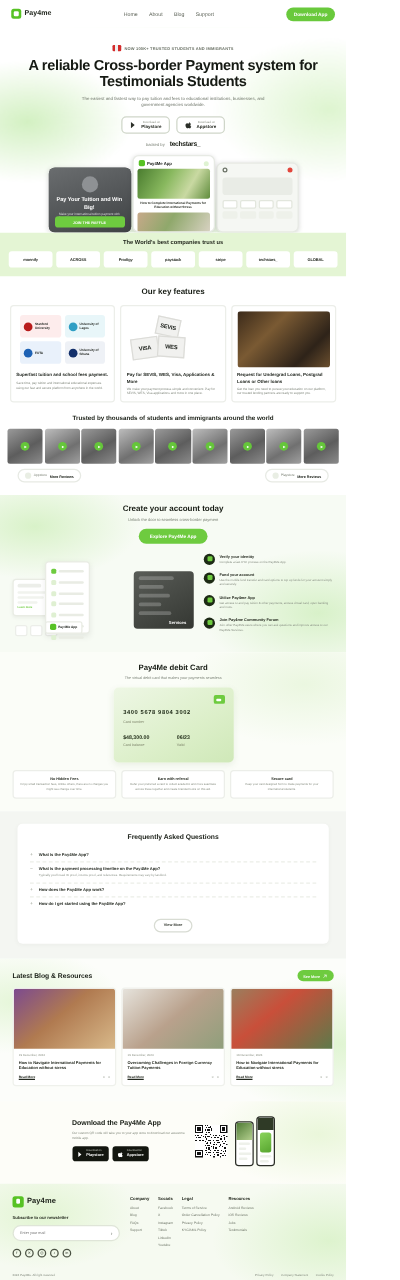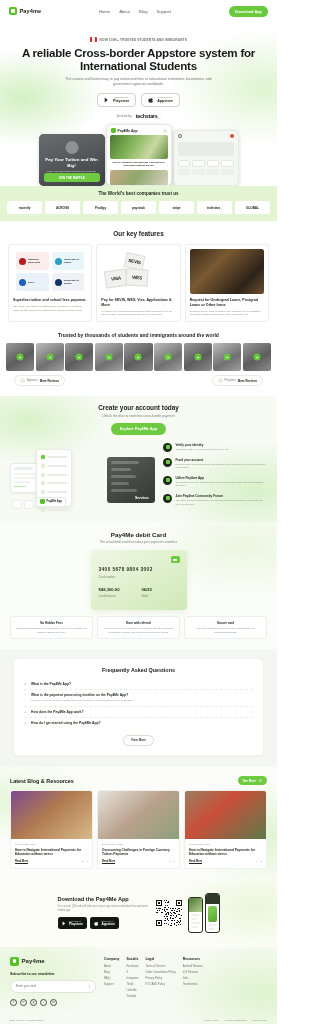--- a/index.html
+++ b/index.html
@@ -386,21 +386,21 @@
       <a href="#">Support</a>
     </div>
     <button class="cta-sm">Download App</button>
   </div>
 
   <div class="hero">
     <div class="hero-pill">
       <span class="flag"></span>
       <span>Now 100k+ TRUSTED STUDENTS AND IMMIGRANTS</span>
     </div>
-    <h1>A reliable Cross-border Appstore system for International Students</h1>
+    <h1>A reliable Cross-border Payment system for Testimonials Students</h1>
     <div class="hero-sub">The easiest and fastest way to pay tuition and fees to educational institutions, businesses, and government agencies worldwide.</div>
 
     <div class="store-row">
       <div class="store-btn">
         <svg class="g" viewBox="0 0 24 24">
           <path d="M3 2l12 10L3 22z" fill="#2b2f28"></path>
         </svg>
         <div>
           <div class="t1">Download on</div>
           <div class="t2">Playstore</div>

